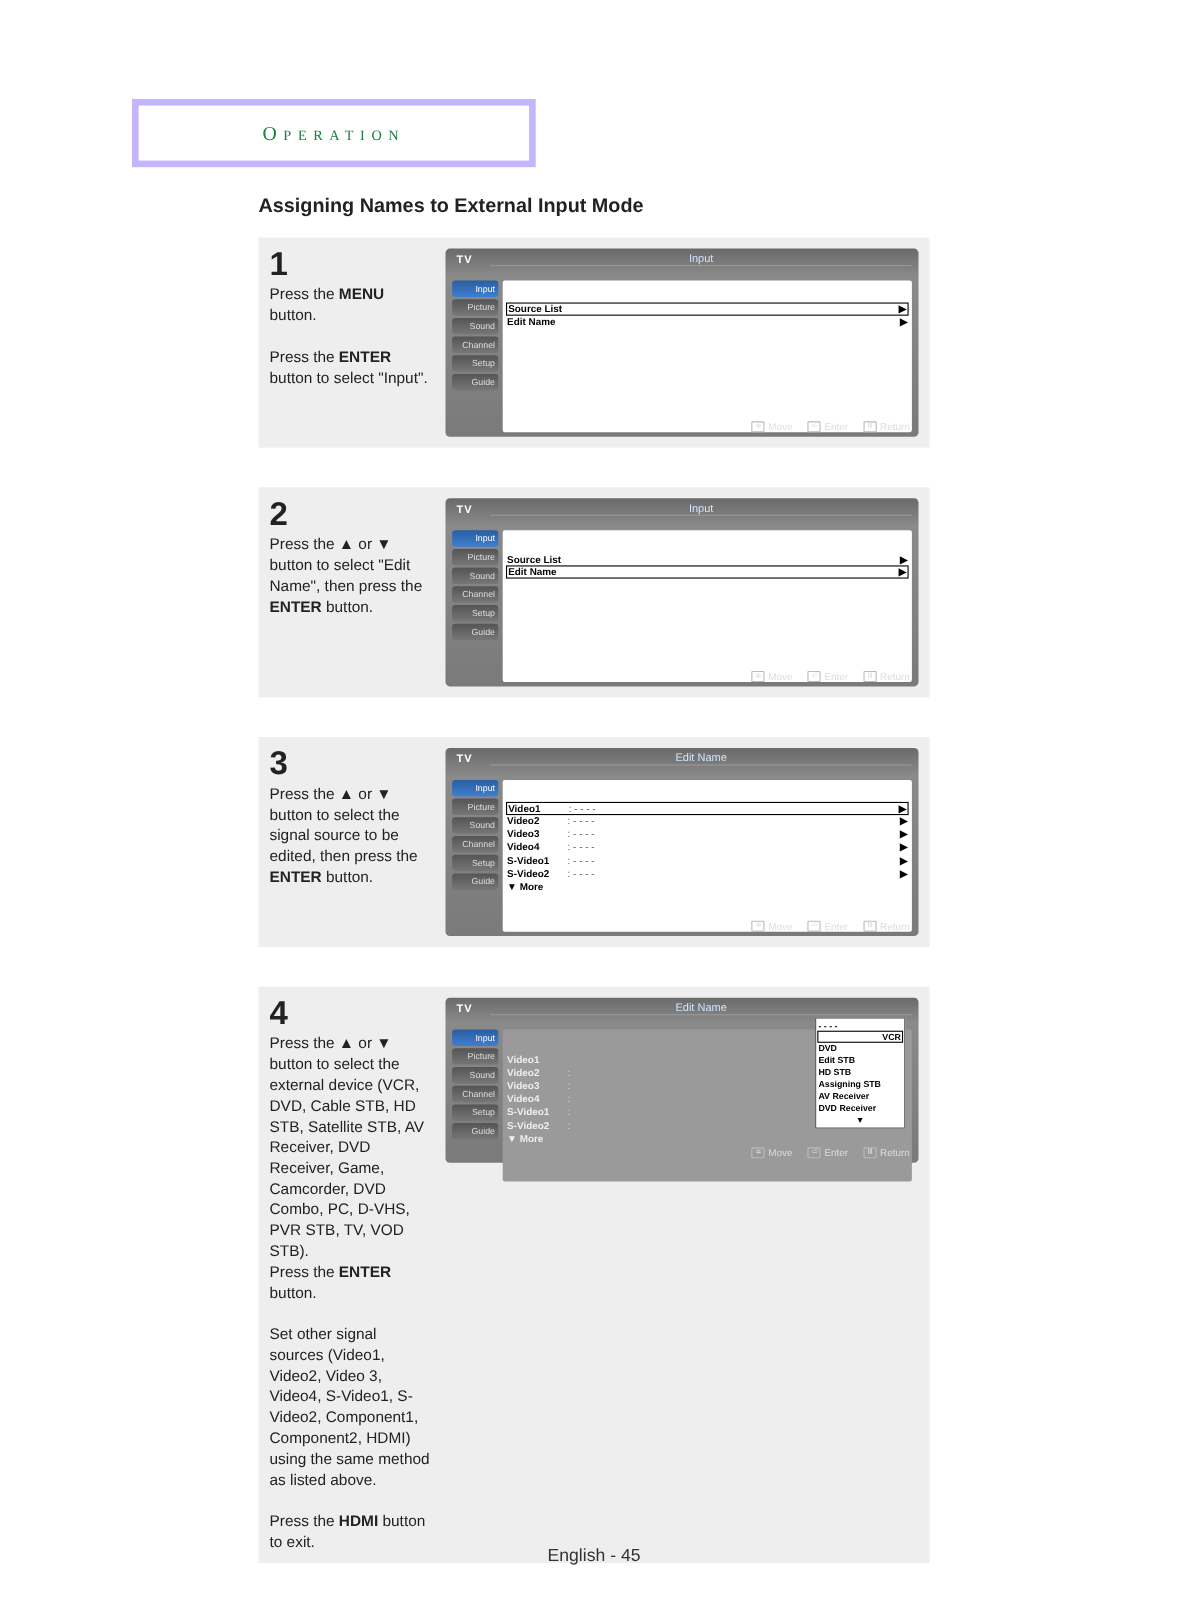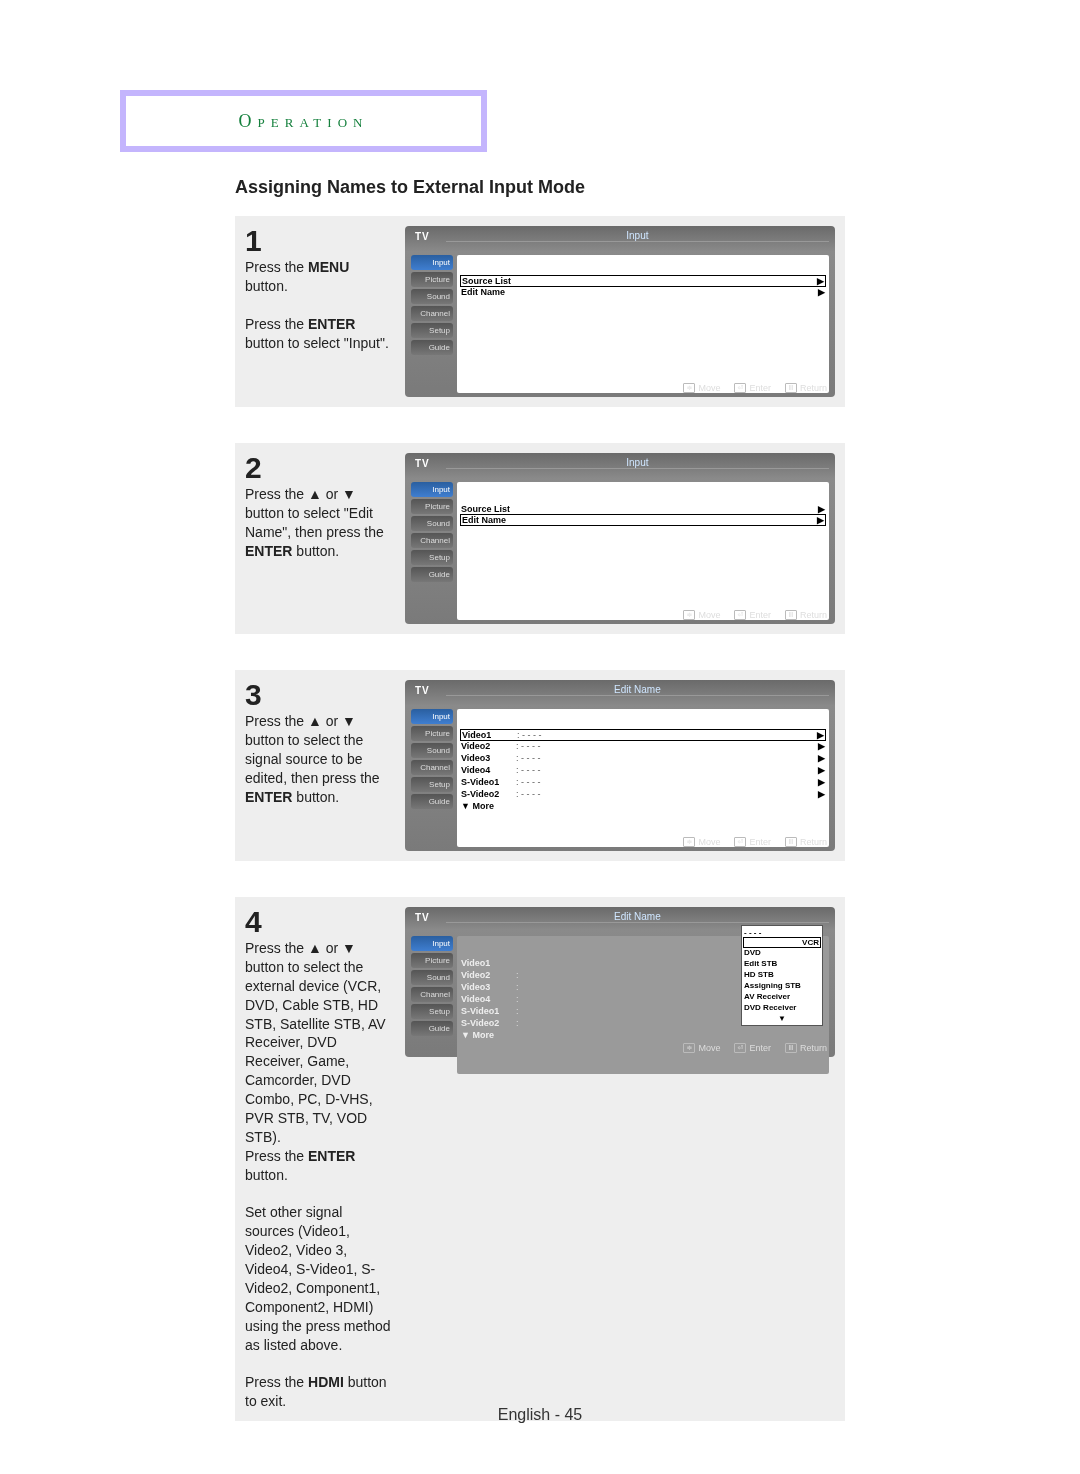--- a/index.html
+++ b/index.html
@@ -374,21 +374,21 @@
         </div>
       </div>
     </div>
 
     <div class="step-row" style="align-items:flex-start;">
       <div class="step-text">
         <div class="step-num">4</div>
         <span>Press the ▲ or ▼ button to select the external device (VCR, DVD, Cable STB, HD STB, Satellite STB, AV Receiver, DVD Receiver, Game, Camcorder, DVD Combo, PC, D-VHS, PVR STB, TV, VOD STB).</span><br>
         <span>Press the </span><b>ENTER</b><span> button.</span>
         <br><br>
-        <span>Set other signal sources (Video1,  Video2,  Video 3, Video4, S-Video1,  S-Video2, Component1, Component2, HDMI) using the press method as listed above.</span>
+        <span>Set other signal sources (Video1,  Video2,  Video 3, Video4, S-Video1,  S-Video2, Component1, Component2, HDMI) using the same method as listed above.</span>
         <br><br>
         <span>Press the </span><b>HDMI</b><span> button to exit.</span>
       </div>
       <div class="tv-screenshot" style="max-height:150px;align-self:flex-start;">
         <div class="tv-top">
           <span class="tv-label">TV</span>
           <span class="tv-banner">Edit Name</span>
         </div>
         <div class="tv-body">
           <div class="side-menu">

